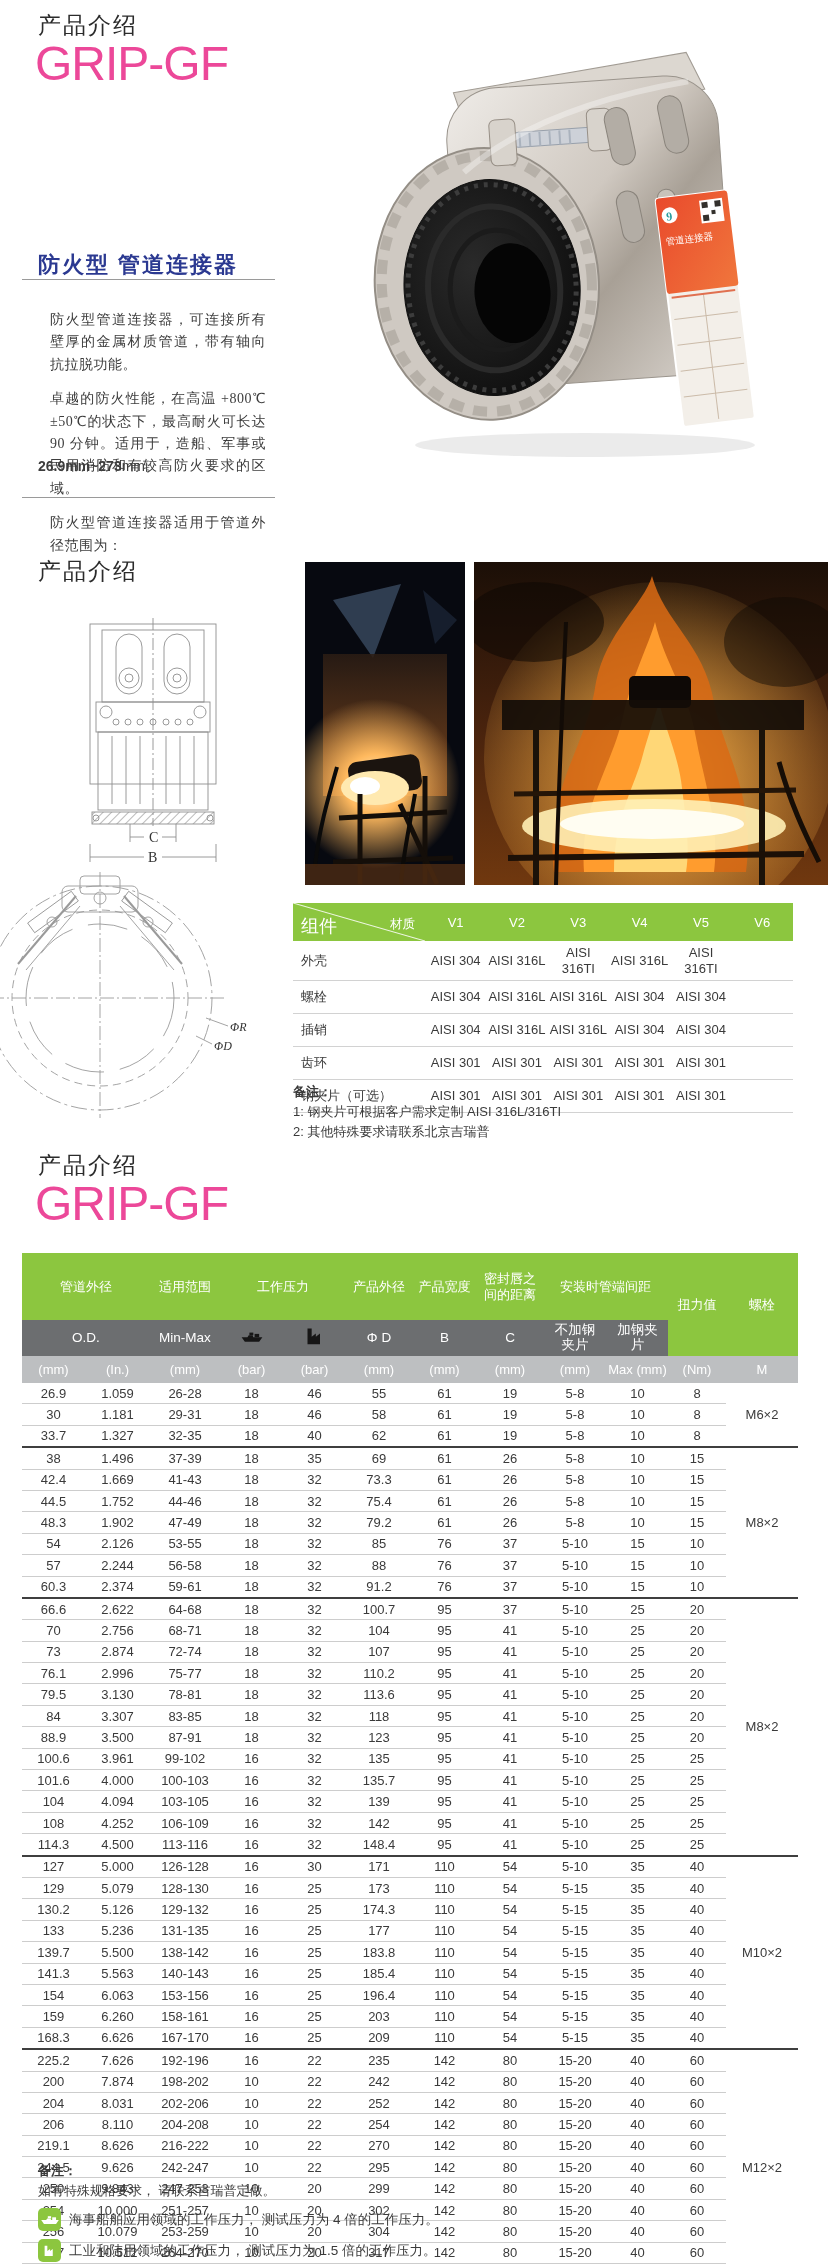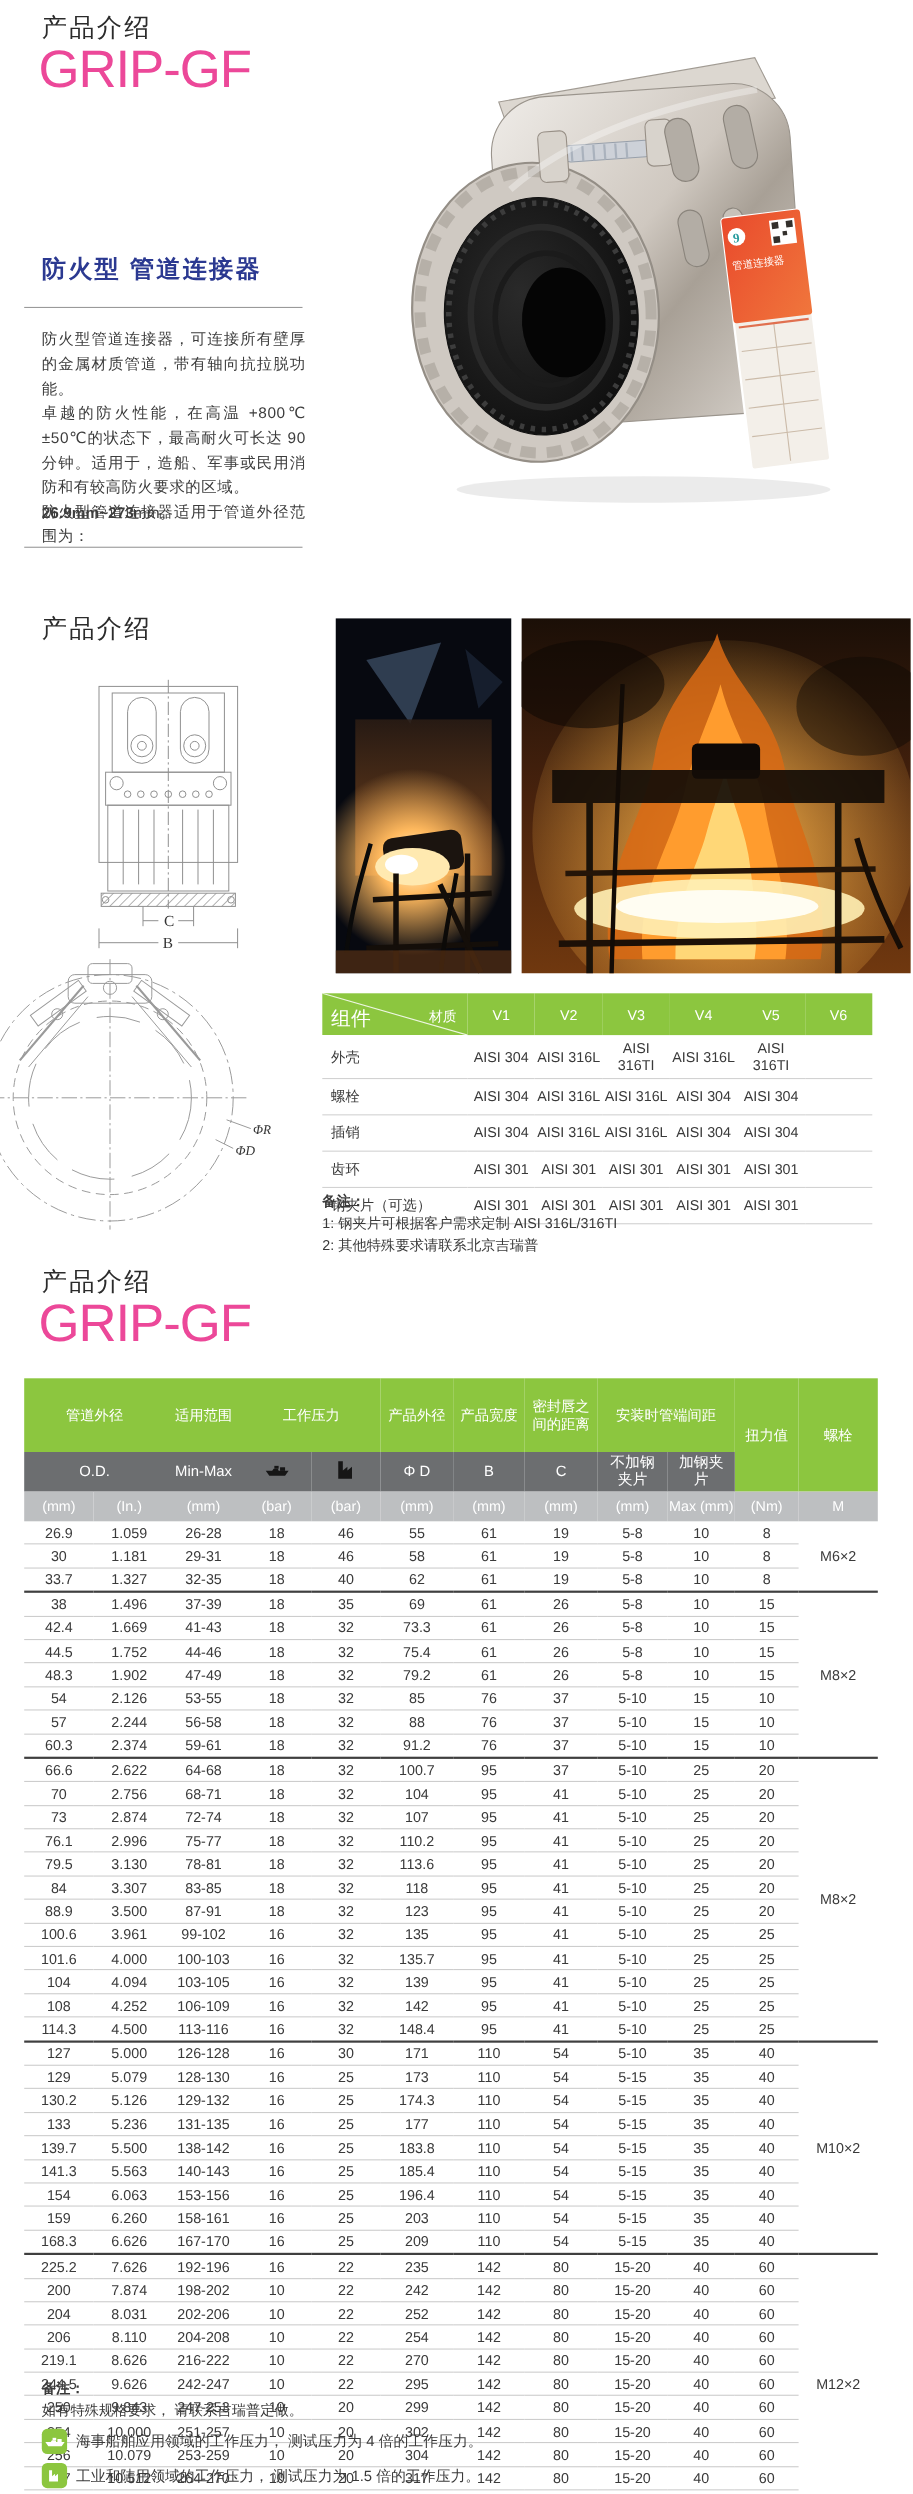--- a/index.html
+++ b/index.html
@@ -1,24 +1,24 @@
 <!DOCTYPE html>
 <html><head>
 <meta charset="utf-8">
 <style>
   html,body{margin:0;padding:0;}
   body{width:830px;height:2267px;position:relative;background:#ffffff;
        font-family:"Liberation Sans","DejaVu Sans",sans-serif;color:#3a3a3a;overflow:hidden;}
   .abs{position:absolute;}
   .kicker{font-size:23px;font-weight:500;color:#2b2b2b;letter-spacing:2px;}
   .brand{font-size:48px;font-weight:400;color:#ec4899;letter-spacing:-1px;}
-  .subtitle{font-size:22px;font-weight:700;color:#2b3991;letter-spacing:2px;}
+  .subtitle{font-size:22px;font-weight:700;color:#2b3991;letter-spacing:2px;margin-top:20px;}
   .rule{height:1px;background:#9a9a9a;}
   .paras{width:240px;font-size:14px;line-height:22.4px;color:#3d3d3d;text-align:justify;letter-spacing:.5px;}
-  .paras p{margin:0;}
+  .paras p{margin:12px;font-family:Liberation Serif, serif;}
   .range{font-size:14px;line-height:22.4px;color:#3d3d3d;}
   .range b{font-weight:700;}
 
   
   table.mat{border-collapse:collapse;table-layout:fixed;width:500px;font-size:13px;}
   table.mat th,table.mat td{padding:4px 2px;text-align:center;}
   table.mat thead th{background:#8CC63F;color:#fff;height:30px;font-weight:400;}
   table.mat th.corner{position:relative;text-align:left;}
   table.mat th.corner .ct{position:absolute;top:3px;right:10px;font-size:12.5px;margin-top:10px;}
   table.mat th.corner .cb{position:absolute;bottom:3px;left:8px;font-size:18px;}

